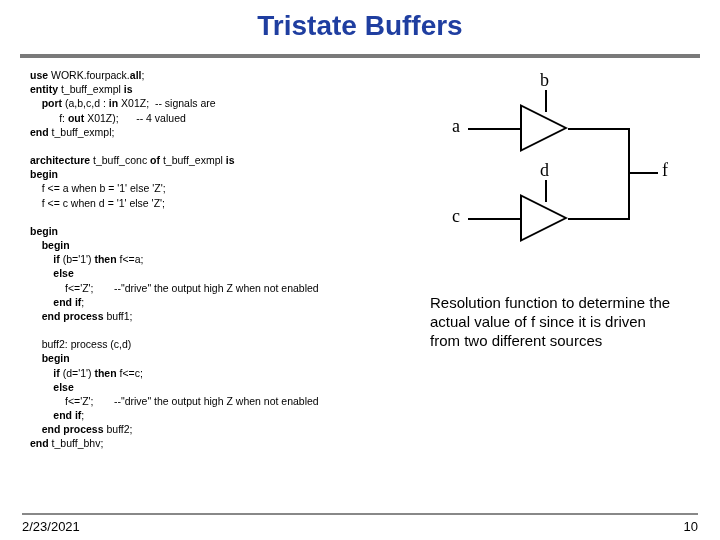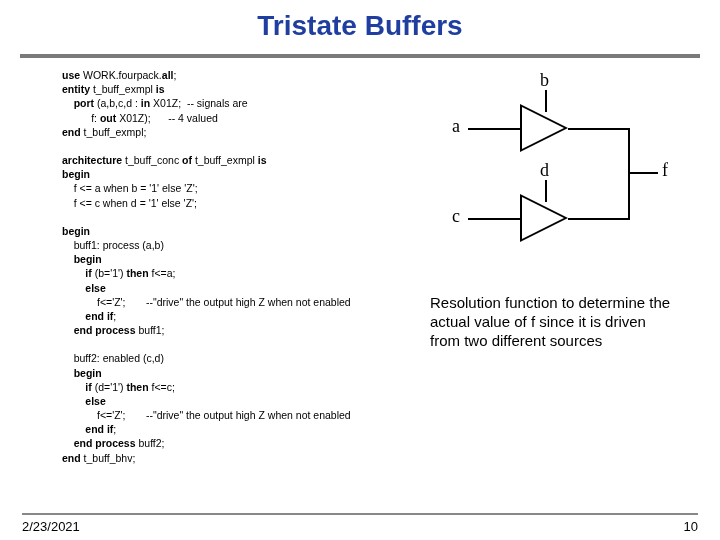--- a/index.html
+++ b/index.html
@@ -27,21 +27,21 @@
     display: flex;
     padding: 4px 20px 0 30px;
   }
   .code-col {
     flex: 1;
     font-family: Arial, Helvetica, sans-serif;
     font-size: 10.5px;
     line-height: 1.35;
     color: #000;
   }
-  .code-col div { white-space: pre; margin-left: 32px; }
+  .code-col div { white-space: pre; }
   .kw { font-weight: bold; }
   .right-col {
     width: 300px;
     position: relative;
   }
   .diagram {
     position: relative;
     width: 260px;
     height: 200px;
     margin-left: 10px;
@@ -109,29 +109,28 @@
     <div><span class="kw">    port</span><span> (a,b,c,d : </span><span class="kw">in</span><span> X01Z;  -- signals are</span></div>
     <div><span>          f: </span><span class="kw">out</span><span> X01Z);      -- 4 valued</span></div>
     <div><span class="kw">end</span><span> t_buff_exmpl;</span></div>
     <div> </div>
     <div><span class="kw">architecture</span><span> t_buff_conc </span><span class="kw">of</span><span> t_buff_exmpl </span><span class="kw">is</span></div>
     <div><span class="kw">begin</span></div>
     <div>    f &lt;= a when b = '1' else 'Z';</div>
     <div>    f &lt;= c when d = '1' else 'Z';</div>
     <div> </div>
     <div><span class="kw">begin</span></div>
-    <div>    buff1: process (a,b)</div>
     <div><span class="kw">    begin</span></div>
     <div><span class="kw">        if</span><span> (b='1') </span><span class="kw">then</span><span> f&lt;=a;</span></div>
     <div><span class="kw">        else</span></div>
     <div>            f&lt;='Z';       --"drive" the output high Z when not enabled</div>
     <div><span class="kw">        end if</span><span>;</span></div>
     <div><span class="kw">    end process</span><span> buff1;</span></div>
     <div> </div>
-    <div>    buff2: enabled (c,d)</div>
+    <div>    buff2: process (c,d)</div>
     <div><span class="kw">    begin</span></div>
     <div><span class="kw">        if</span><span> (d='1') </span><span class="kw">then</span><span> f&lt;=c;</span></div>
     <div><span class="kw">        else</span></div>
     <div>            f&lt;='Z';       --"drive" the output high Z when not enabled</div>
     <div><span class="kw">        end if</span><span>;</span></div>
     <div><span class="kw">    end process</span><span> buff2;</span></div>
     <div><span class="kw">end</span><span> t_buff_bhv;</span></div>
   </div>
 
   <div class="right-col">

